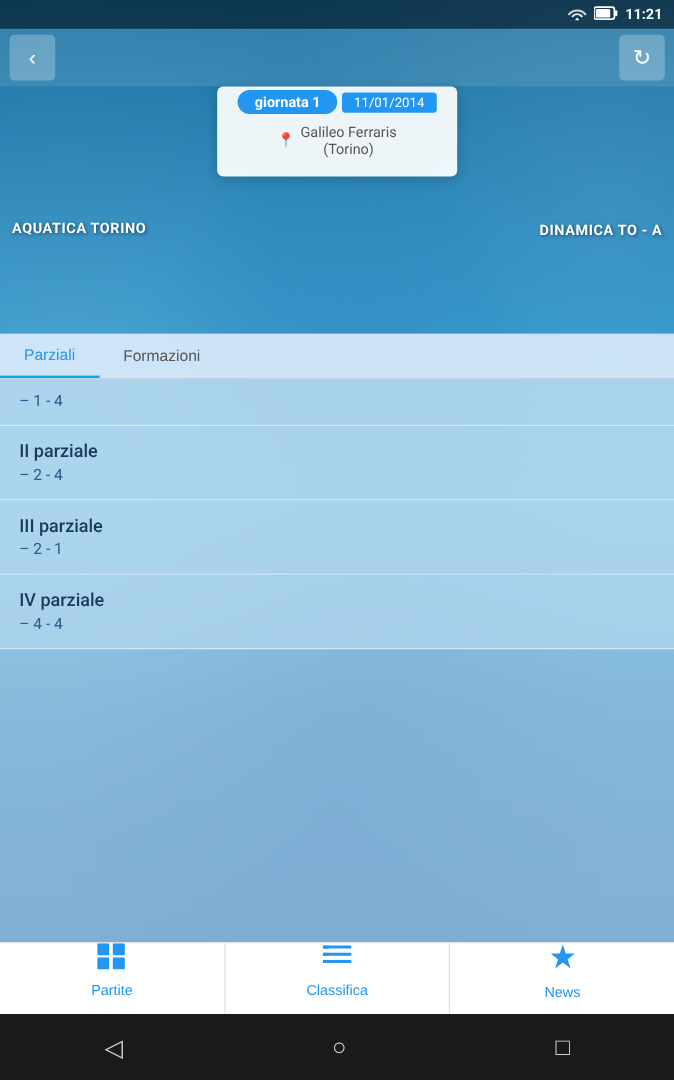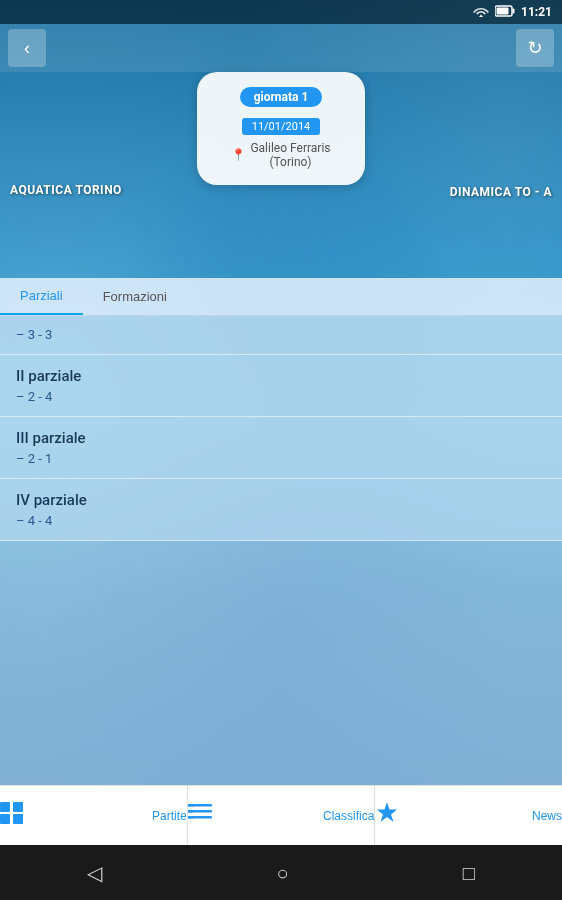--- a/index.html
+++ b/index.html
@@ -79,24 +79,24 @@
       color: white;
       font-size: 18px;
     }
 
     
     #score-card {
       position: absolute;
       top: 72px;
       left: 50%;
       transform: translateX(-50%);
-      width: 168px;
+      width: 200px;
       background: rgba(255,255,255,0.92);
-      border-radius: 20px;
-      padding: 14px 12px 16px;
+      border-radius: 5px;
+      padding: 2px 12px 16px;
       text-align: center;
       z-index: 50;
       box-shadow: 0 2px 10px rgba(0,0,0,0.2);
     }
 
     .giornata-badge {
       background: #2196F3;
       color: white;
       font-size: 12px;
       font-weight: bold;
@@ -223,23 +223,23 @@
       height: 60px;
       background: white;
       display: flex;
       border-top: 1px solid #e0e0e0;
       z-index: 100;
     }
 
     .bottom-nav-item {
       flex: 1;
       display: flex;
-      flex-direction: row;
-      align-items: center;
-      justify-content: space-between;
+      flex-direction: column;
+      align-items: center;
+      justify-content: flex-start;
       cursor: pointer;
       border: none;
       background: transparent;
       border-right: 1px solid #e0e0e0;
       gap: 4px;
     }
 
     .bottom-nav-item:last-child { border-right: none; }
 
     .bottom-nav-item .nav-icon {
@@ -320,21 +320,21 @@
 <div id="tabs-container">
   <div id="tabs">
     <button class="tab active">Parziali</button>
     <button class="tab">Formazioni</button>
   </div>
 </div>
 
 <div id="content-list">
 
 <div class="list-item">
-      <div class="list-item-sub">– 3 - 3</div>
+      <div class="list-item-sub">– 1 - 4</div>
     </div>
     <div class="list-item">
       <div class="list-item-title">II parziale</div>
       <div class="list-item-sub">– 2 - 4</div>
     </div>
     <div class="list-item">
       <div class="list-item-title">III parziale</div>
       <div class="list-item-sub">– 2 - 1</div>
     </div>
     <div class="list-item">

